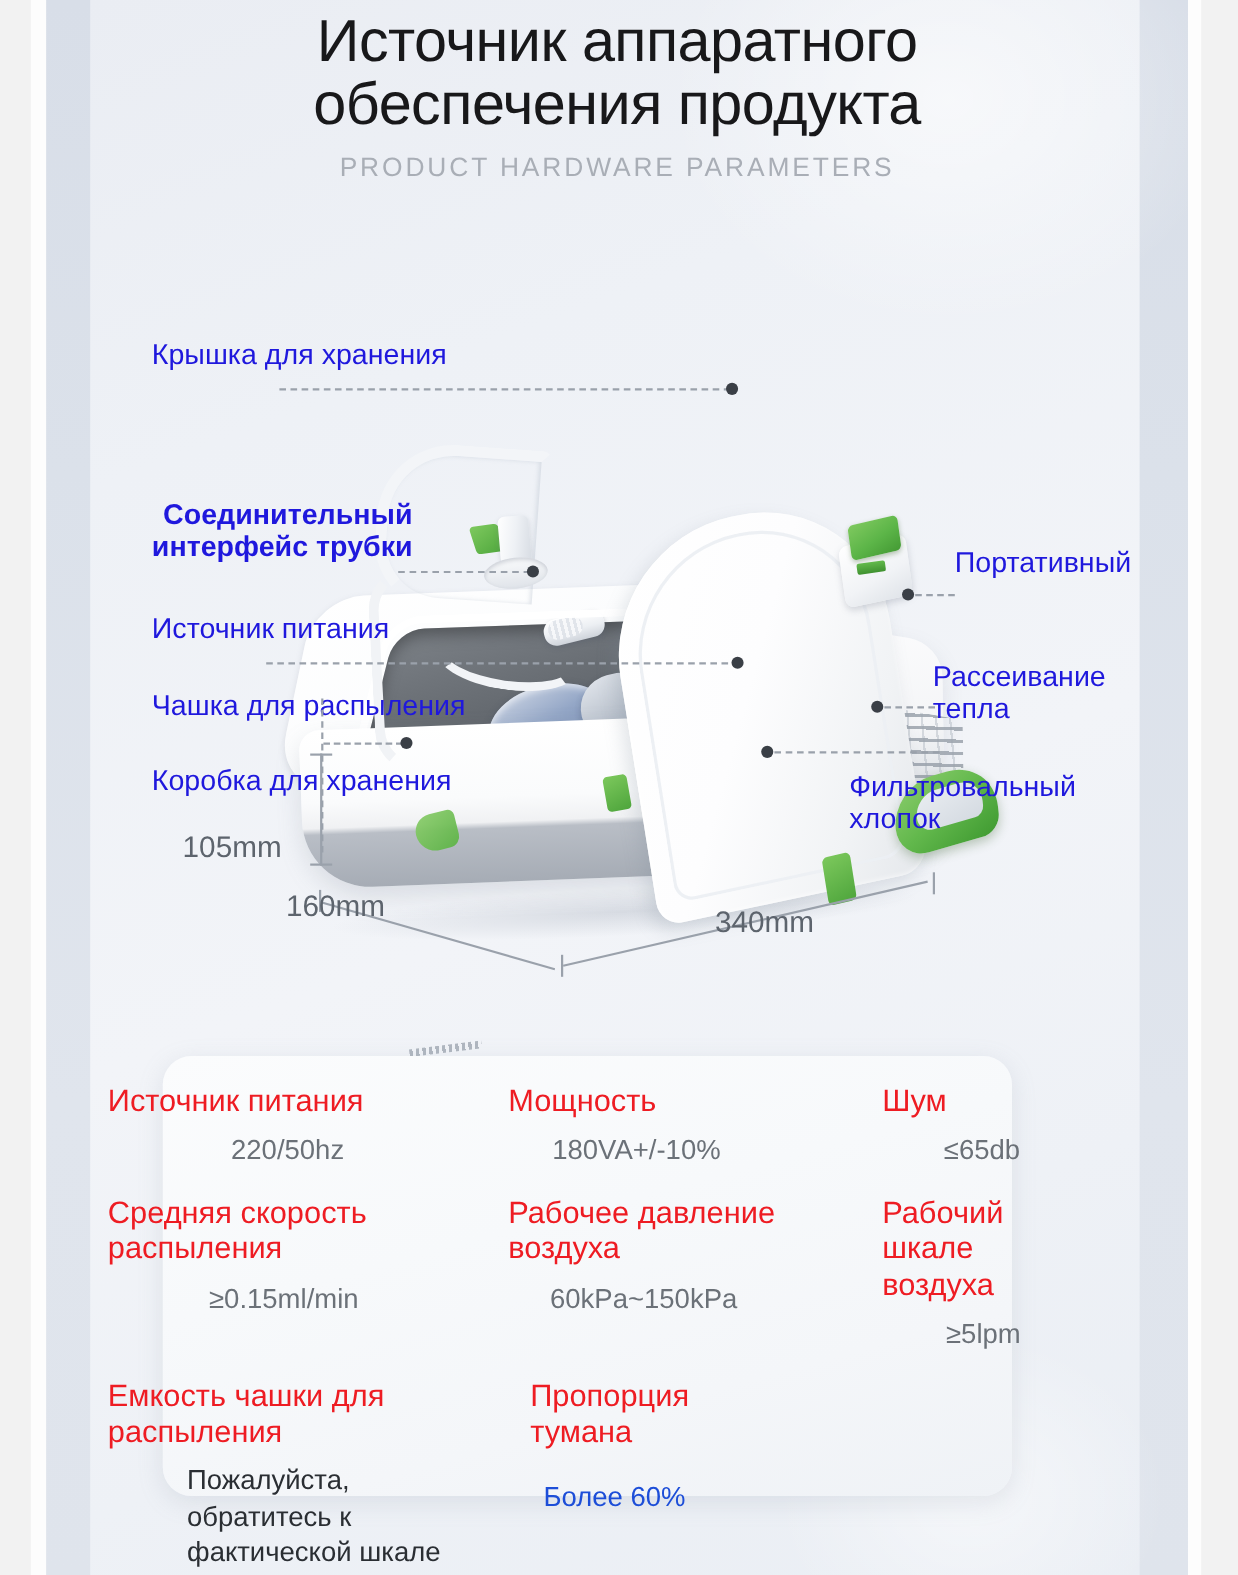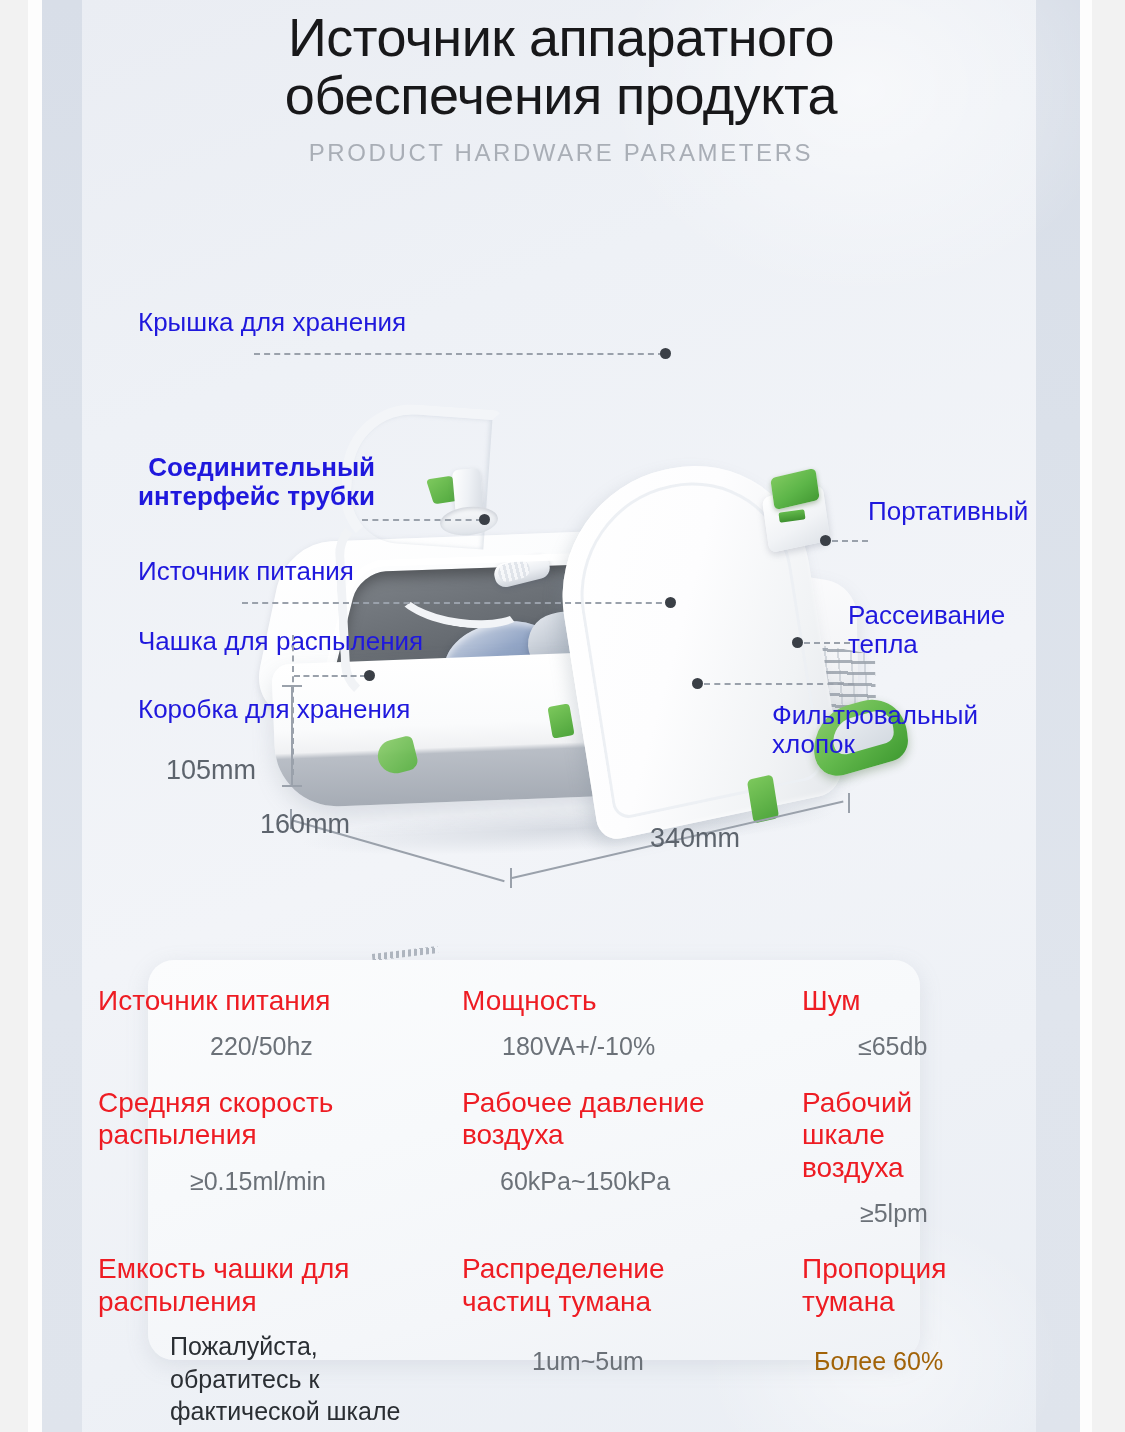--- a/index.html
+++ b/index.html
@@ -285,21 +285,21 @@
     border-radius:26px;
     box-shadow:0 6px 22px rgba(140,150,165,.18);
   }
   #spec-grid{
     position:absolute;left:98px;top:985px;width:880px;
   }
   .spec-row{display:flex;}
   .spec-cell{box-sizing:border-box;}
   .spec-label{color:#ee1c23;font-size:28px;line-height:1.16;white-space:pre-line;}
   .spec-value{color:#6b7178;font-size:25px;line-height:1.25;}
-  .spec-value.dark{color:#a16207;}
+  .spec-value.dark{color:#1d4ed8;}
   .spec-value.multi{color:#2a2e33;font-size:25px;line-height:1.3;white-space:pre-line;}
 </style>
 </head>
 <body>
 
 <div id="gutter-left"></div>
 <div id="gutter-right"></div>
 <div id="white-left"></div>
 <div id="white-right"></div>
 
@@ -443,25 +443,20 @@
   </div>
 
   <div class="spec-row" style="margin-top:24px;">
     <div class="spec-cell" style="width:330px;">
       <div class="spec-label">Емкость чашки для
 распыления</div>
       <div class="spec-value multi" style="margin-top:12px;padding-left:72px;">Пожалуйста,
 обратитесь к
 фактической шкале</div>
     </div>
-    <div class="spec-cell" style="width:320px;">
-      <div class="spec-label" style="padding-left:34px;">Распределение
-частиц тумана</div>
-      <div class="spec-value" style="margin-top:28px;padding-left:104px;">1um~5um</div>
-    </div>
     <div class="spec-cell" style="width:230px;">
       <div class="spec-label" style="padding-left:54px;">Пропорция
 тумана</div>
       <div class="spec-value dark" style="margin-top:28px;padding-left:66px;">Более 60%</div>
     </div>
   </div>
 
 </div>
 
 </body></html>

